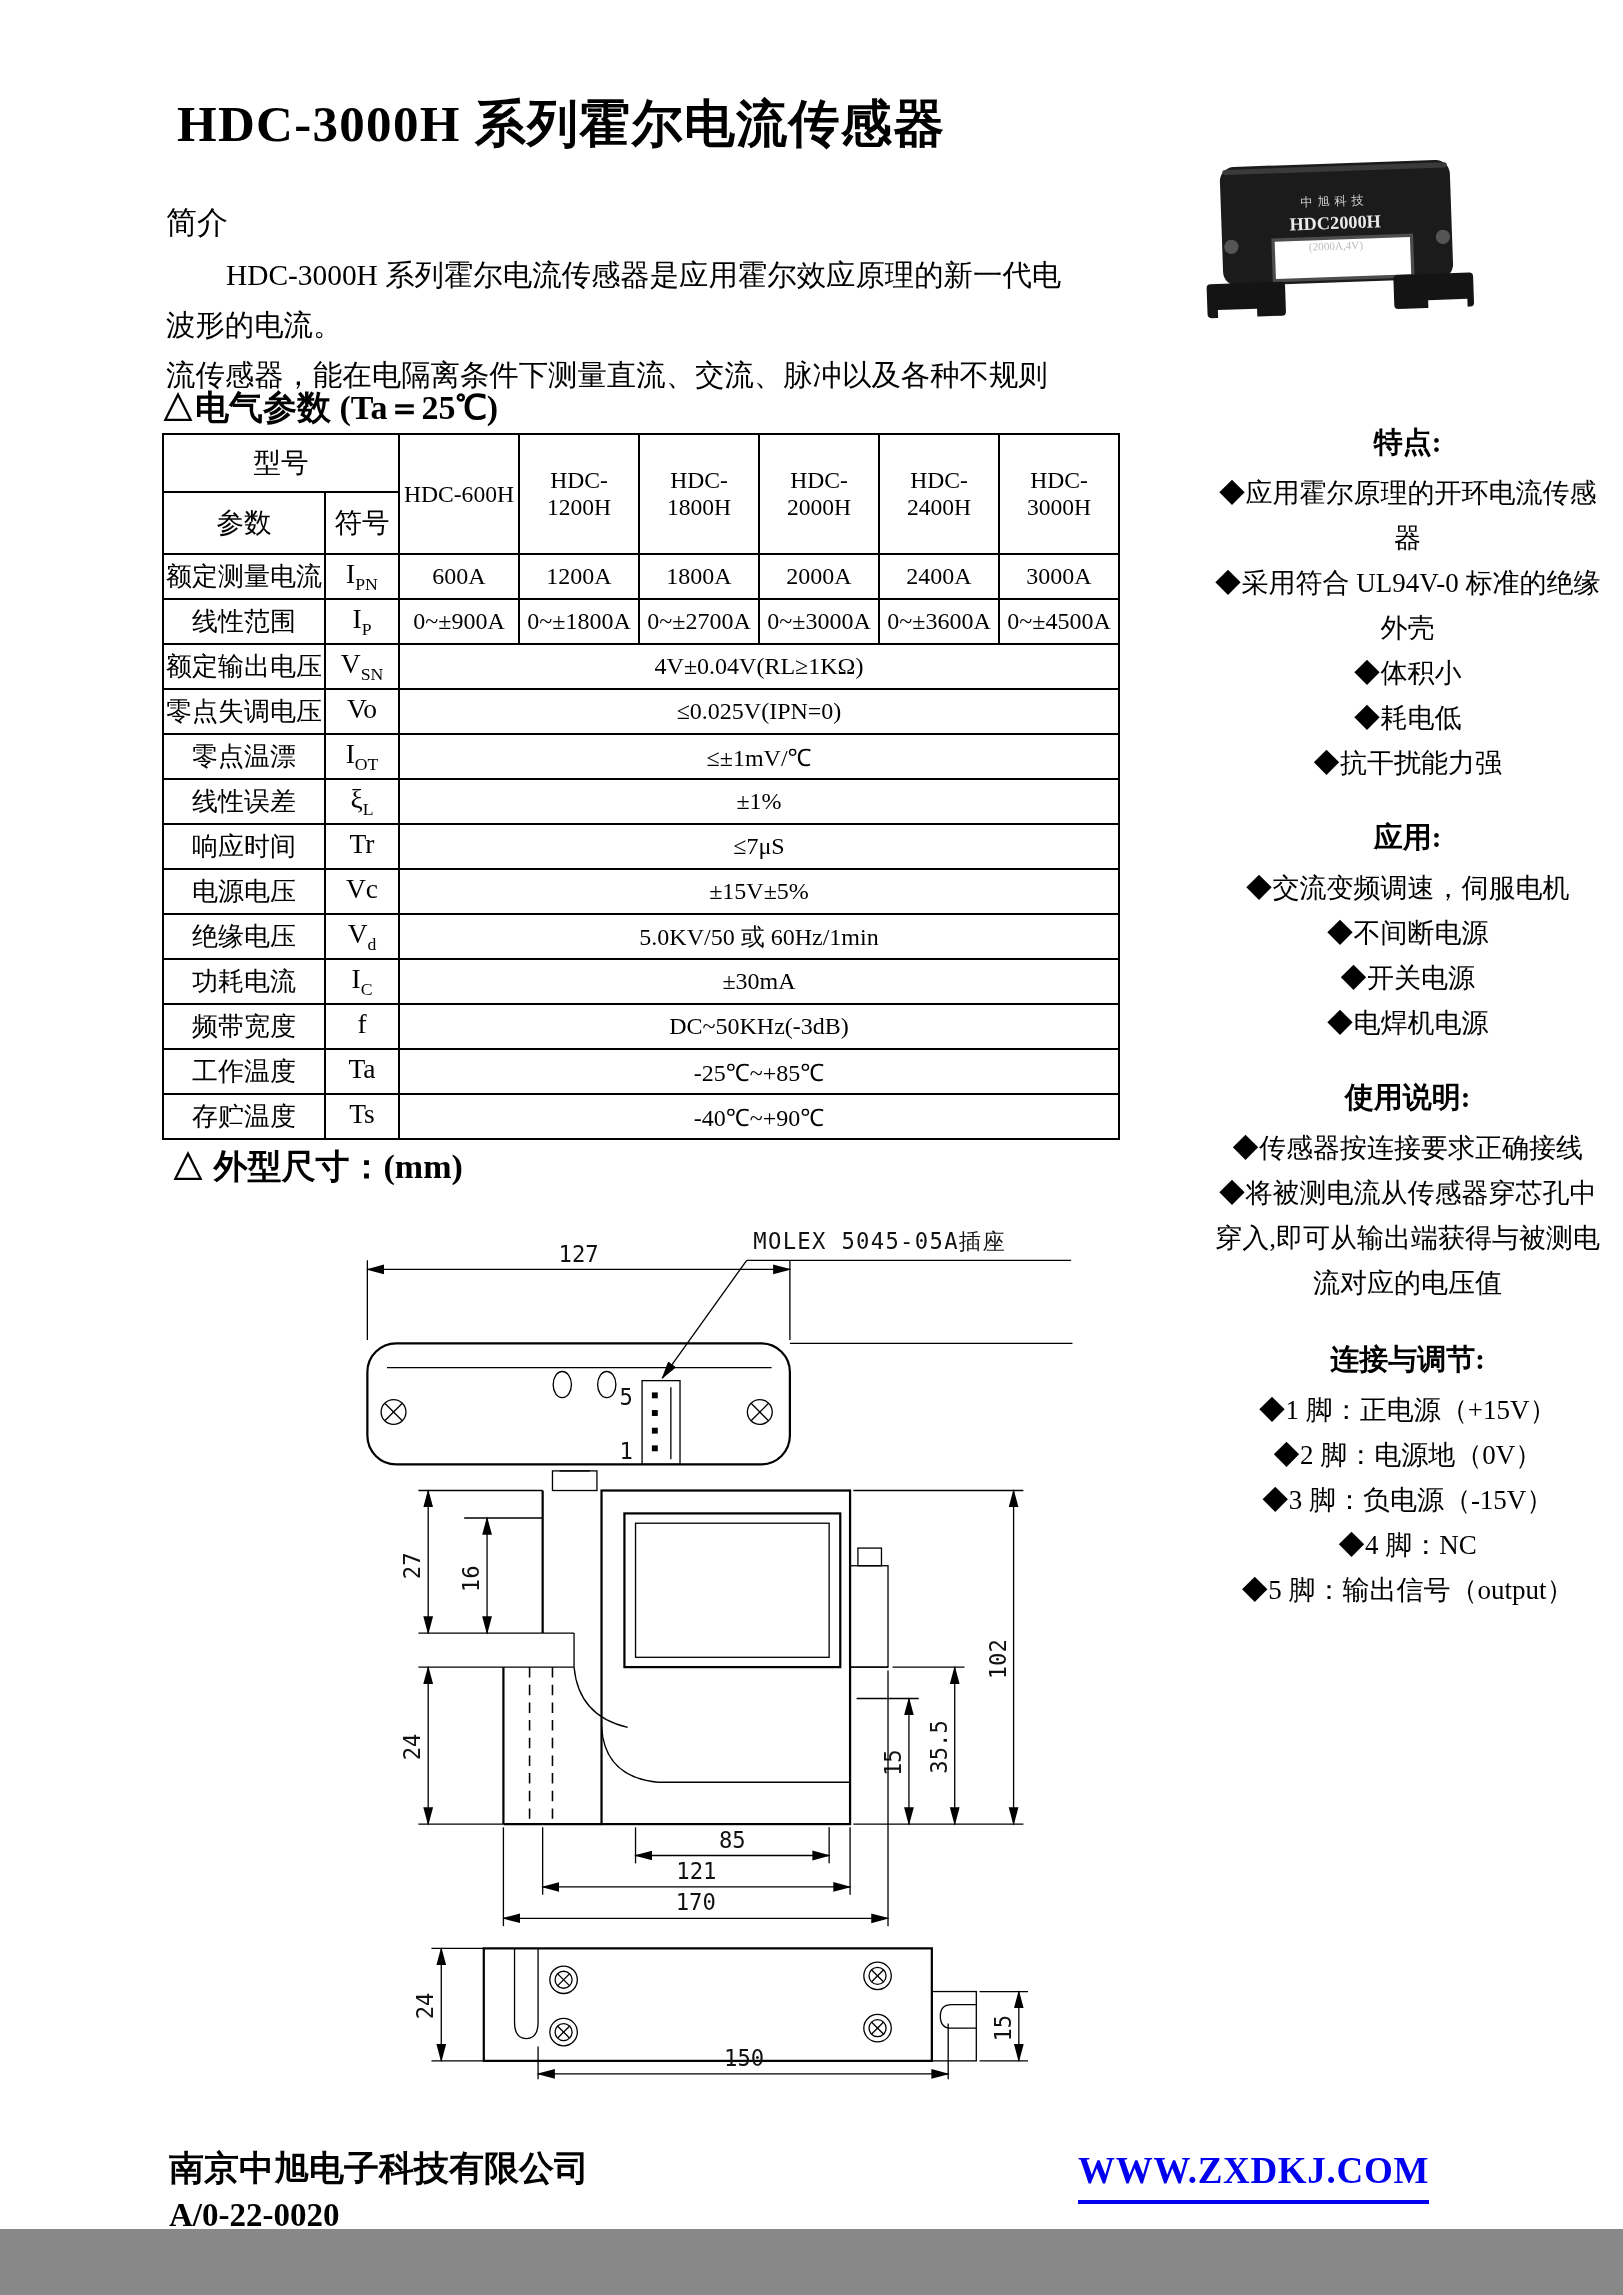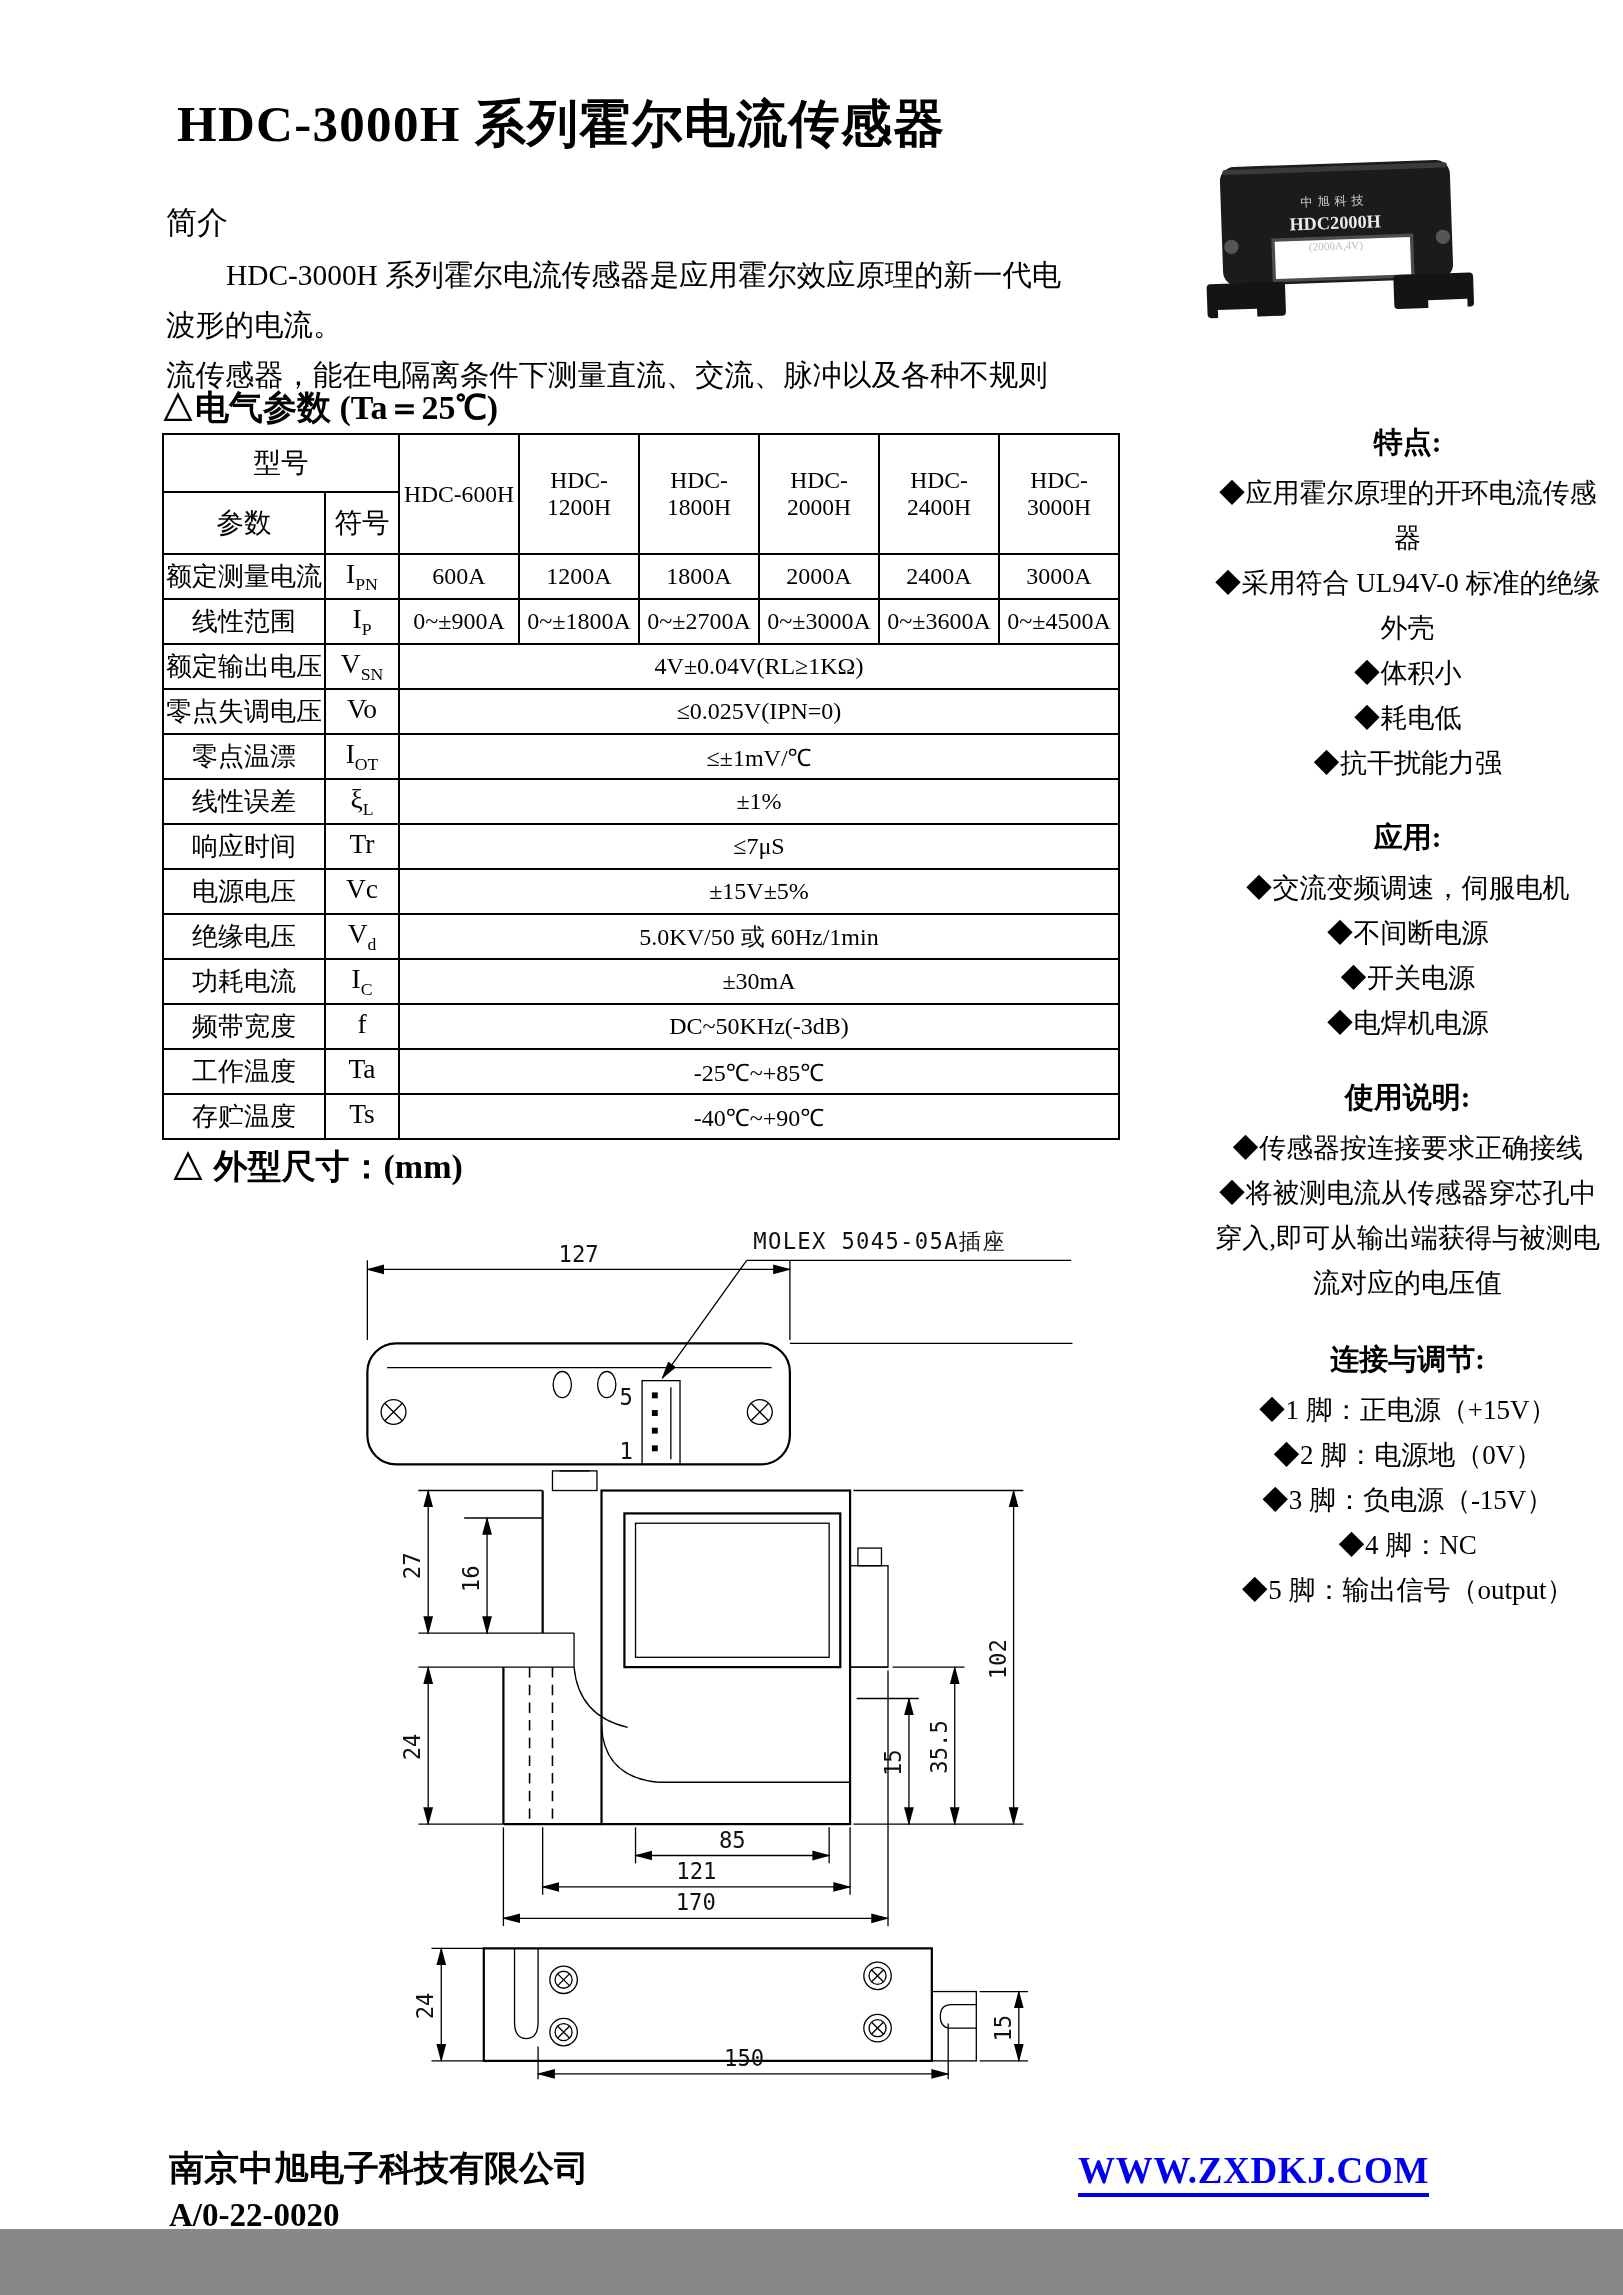--- a/index.html
+++ b/index.html
@@ -38,21 +38,21 @@
   .drawing{position:absolute;left:196px;top:1209px;width:883px;height:877px;}
   .cad{font-family:"DejaVu Sans Mono", monospace;font-size:34px;fill:#111;}
   .cadline{stroke:#000;stroke-width:2;fill:none;}
   .cadthick{stroke:#000;stroke-width:3.4;fill:none;}
   .caddash{stroke:#000;stroke-width:2.4;fill:none;stroke-dasharray:16 11;}
   
   .footer-company{position:absolute;left:169px;top:2145px;font-size:35px;font-weight:bold;}
   .footer-doc{position:absolute;left:169px;top:2197px;font-size:33px;font-weight:bold;}
   .footer-site{
     position:absolute;left:1078px;top:2149px;font-size:37px;font-weight:bold;
-    color:#0000EE;border-bottom:4.6px solid #0000EE;padding-bottom:1px;letter-spacing:0.7px;
+    color:#0000EE;border-bottom:4.6px solid #0000EE;padding-bottom:8px;letter-spacing:0.7px;
     text-decoration:none;cursor:pointer;
   }
 </style>
 </head>
 <body>
 
 <div class="page">
 
   <div class="doc-title">HDC-3000H 系列霍尔电流传感器</div>
 

